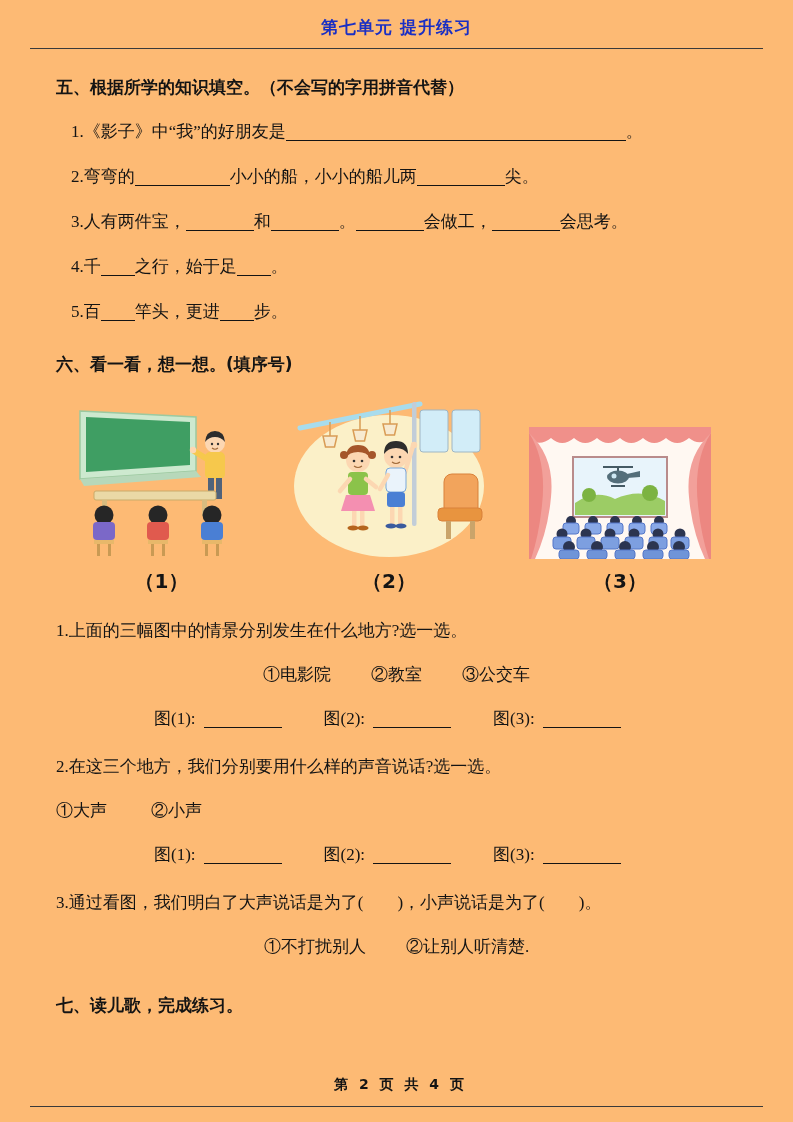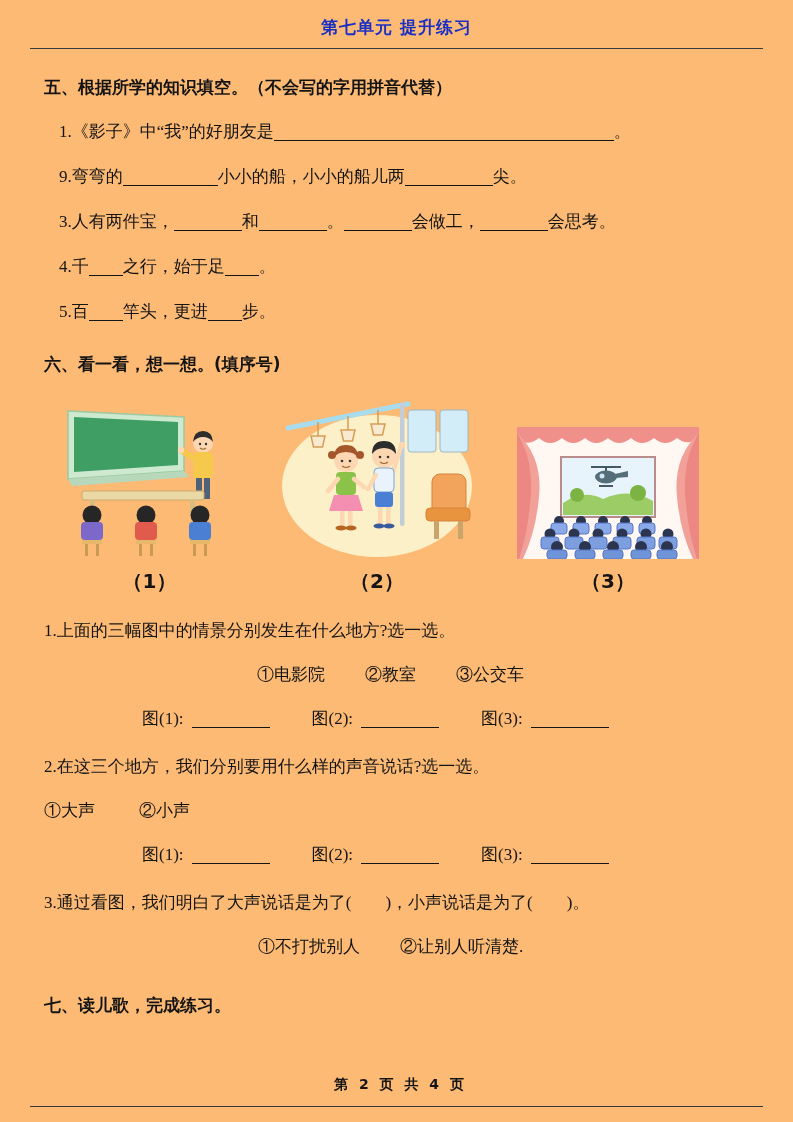--- a/index.html
+++ b/index.html
@@ -2,21 +2,21 @@
 <html><head>
 <meta charset="utf-8">
 <style>
   html,body{margin:0;padding:0;background:#e9e9e9;}
   .page{position:relative;width:793px;height:1122px;margin:0 auto;background:#fdba74;
         font-family:"Liberation Serif","DejaVu Serif",serif;font-size:17px;color:#141414;overflow:hidden;}
   .title{padding-top:16px;text-align:center;font-family:"DejaVu Sans","Liberation Sans",sans-serif;
          font-weight:700;font-size:17px;color:#1a2fc4;letter-spacing:1px;}
   .rule{border-top:1.5px solid #3a3a3a;height:0;}
   .top-rule{margin:9px 30px 0 30px;}
-  .content{padding:14px 56px 0 44px;}
+  .content{padding:14px 56px 0 56px;}
   .sec-heading{font-family:"DejaVu Sans","Liberation Sans",sans-serif;font-weight:700;font-size:17px;margin-top:12px;line-height:24px;}
   .sec6{margin-top:28px;}
   .sec7{margin-top:34px;}
   .s5-item{margin:20px 0 0 15px;line-height:25px;}
   .blank{display:inline-block;height:1em;border-bottom:1.3px solid #141414;vertical-align:-4px;}
   .w340{width:340px}.w95{width:95px}.w88{width:88px}.w68{width:68px}.w34{width:34px}.w78{width:78px}
   .images-row{display:flex;align-items:flex-end;gap:43px;margin:18px 0 0 18px;}
   .img-col{display:flex;flex-direction:column;align-items:center;}
   .img-label{margin-top:9px;font-family:"DejaVu Sans","Liberation Sans",sans-serif;font-weight:700;font-size:20px;}
   .q-text{margin-top:23px;line-height:25px;}
@@ -39,21 +39,21 @@
     <div class="title">第七单元 提升练习</div>
     <div class="rule top-rule"></div>
   </header>
 
   <main class="content">
 
     <div class="sec-heading">五、根据所学的知识填空。（不会写的字用拼音代替）</div>
 
     <div class="s5-item"><span>1.《影子》中“我”的好朋友是</span><span class="blank w340"></span><span>。</span></div>
 
-    <div class="s5-item"><span>9.弯弯的</span><span class="blank w95"></span><span>小小的船，小小的船儿两</span><span class="blank w88"></span><span>尖。</span></div>
+    <div class="s5-item"><span>2.弯弯的</span><span class="blank w95"></span><span>小小的船，小小的船儿两</span><span class="blank w88"></span><span>尖。</span></div>
 
     <div class="s5-item"><span>3.人有两件宝，</span><span class="blank w68"></span><span>和</span><span class="blank w68"></span><span>。</span><span class="blank w68"></span><span>会做工，</span><span class="blank w68"></span><span>会思考。</span></div>
 
     <div class="s5-item"><span>4.千</span><span class="blank w34"></span><span>之行，始于足</span><span class="blank w34"></span><span>。</span></div>
 
     <div class="s5-item"><span>5.百</span><span class="blank w34"></span><span>竿头，更进</span><span class="blank w34"></span><span>步。</span></div>
 
     <div class="sec-heading sec6">六、看一看，想一想。(填序号)</div>
 
     <div class="images-row">

